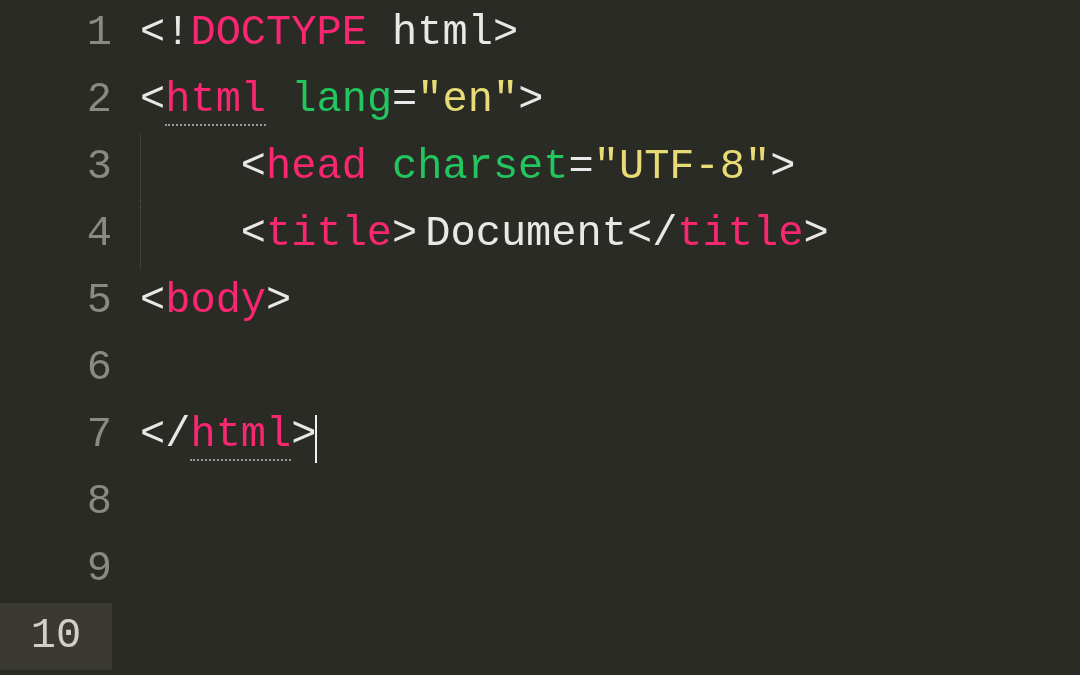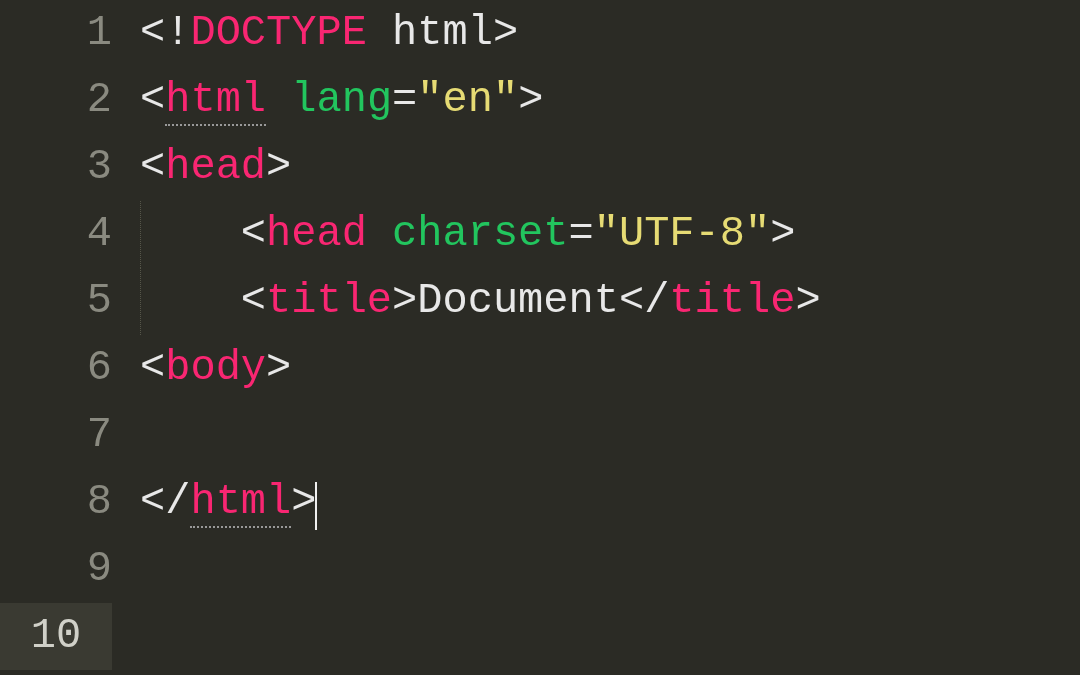--- a/index.html
+++ b/index.html
@@ -44,21 +44,21 @@
     left: 0;
     top: 0;
     bottom: 0;
     width: 0;
     border-left: 1px dotted #555549;
   }
   .punct    { color: #e8e8e8; }
   .tag      { color: #f92672; }
   .attr     { color: #22c55e; }
   .str      { color: #e6db74; }
-  .text     { color: #e8e8e8; }
+  .text     { color: #e8e8e8; margin-left: 8px; }
   .doctype-kw { color: #e8e8e8; }
   .underline {
     border-bottom: 2px dotted #999;
     padding-bottom: 0px;
   }
   .cursor {
     display: inline-block;
     width: 2px;
     height: 48px;
     background: #f0f0f0;
@@ -85,21 +85,20 @@
     <div>9</div>
     <div class="active">10</div>
   </div>
 
   <div class="code">
 
     <div class="line"><span class="punct">&lt;</span><span class="punct">!</span><span class="tag">DOCTYPE</span><span class="punct"> </span><span class="doctype-kw">html</span><span class="punct">&gt;</span></div>
 
     <div class="line"><span class="punct">&lt;</span><span class="tag underline">html</span><span class="punct"> </span><span class="attr">lang</span><span class="punct">=</span><span class="str">"en"</span><span class="punct">&gt;</span></div>
 
-    <div class="line"><span class="punct">&lt;</span><span class="tag">head</span><span class="punct">&gt;</span></div>
 
     <div class="line"><span class="indent-guide"></span><span class="punct">    </span><span class="punct">&lt;</span><span class="tag">head</span><span class="punct"> </span><span class="attr">charset</span><span class="punct">=</span><span class="str">"UTF-8"</span><span class="punct">&gt;</span></div>
 
     <div class="line"><span class="indent-guide"></span><span class="punct">    </span><span class="punct">&lt;</span><span class="tag">title</span><span class="punct">&gt;</span><span class="text">Document</span><span class="punct">&lt;/</span><span class="tag">title</span><span class="punct">&gt;</span></div>
 
 
     <div class="line"><span class="punct">&lt;</span><span class="tag">body</span><span class="punct">&gt;</span></div>
 
     <div class="line"></div>
 

